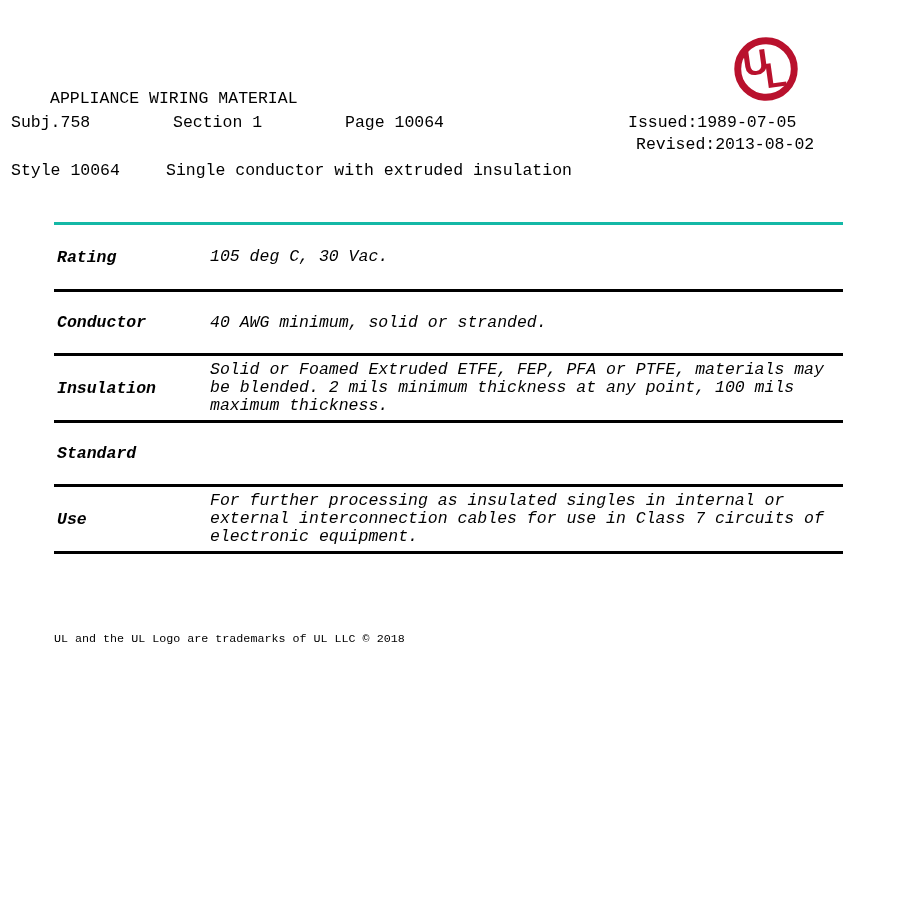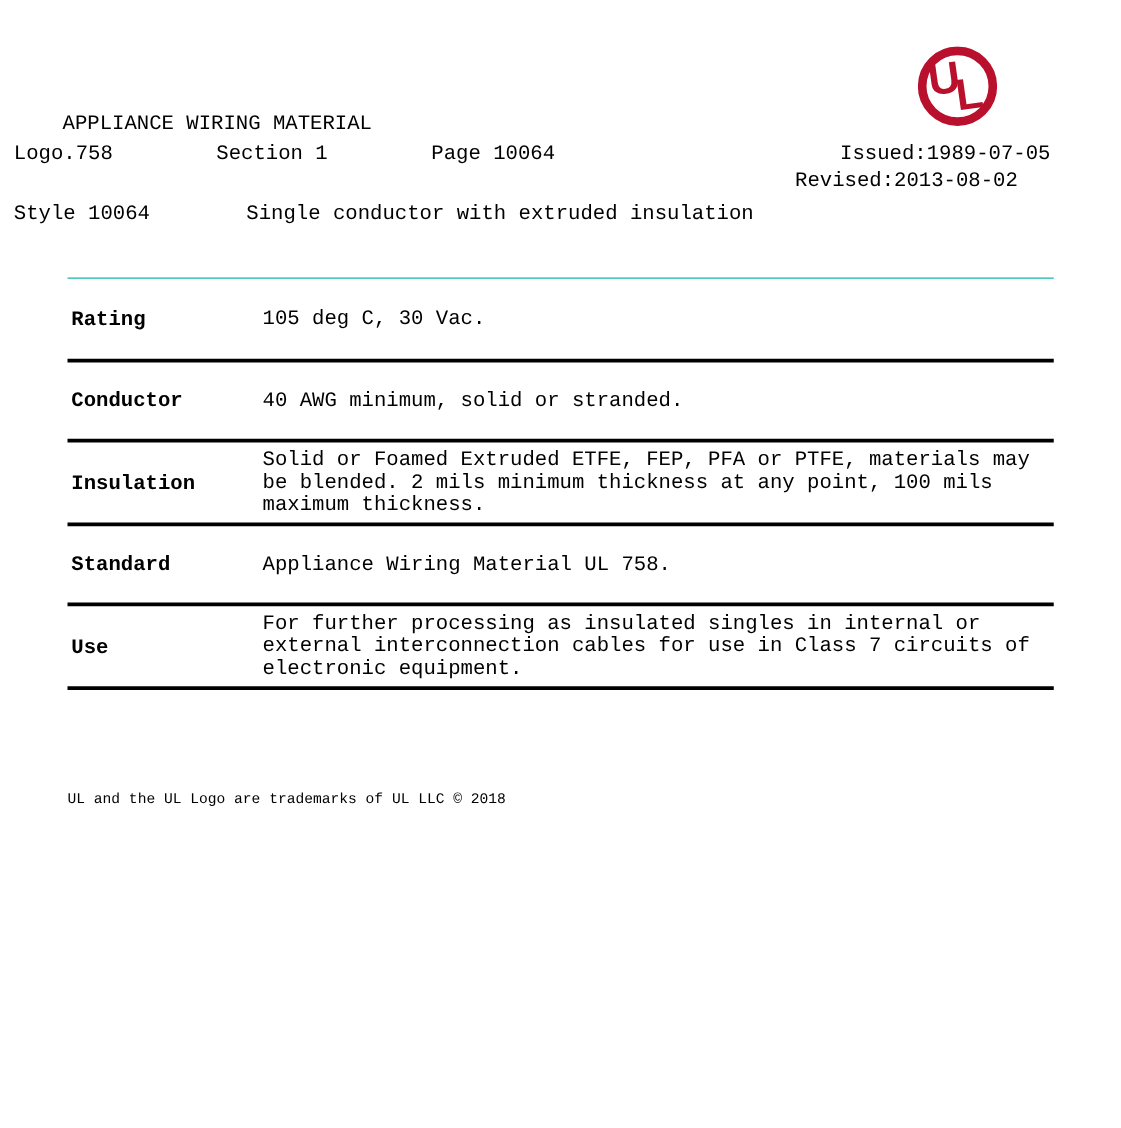--- a/index.html
+++ b/index.html
@@ -14,36 +14,37 @@
     color: #000000;
     overflow: hidden;
   }
   .abs { position: absolute; white-space: pre; }
 
   
   .doc-title      { left: 2px;  top: 89px; margin-left: 48px;  }
   .hdr-subject    { left: 11px;  top: 113px; }
   .hdr-section    { left: 173px; top: 113px; }
   .hdr-page       { left: 345px; top: 113px; }
-  .hdr-issued     { left: 628px; top: 113px; margin-left: 44px; }
+  .hdr-issued     { left: 628px; top: 113px; }
   .hdr-revised    { left: 636px; top: 135px; }
   .hdr-style      { left: 11px;  top: 161px; }
-  .hdr-style-desc { left: 166px; top: 161px; margin-left: 31px; }
+  .hdr-style-desc { left: 166px; top: 161px; }
 
   
   .logo { position: absolute; left: 734px; top: 37px; width: 64px; height: 64px; }
 
   
   .doc-table {
     position: absolute;
     left: 54px;
     top: 222px;
     width: 789px;
-    border-top: 1px solid #14b8a6;
+    border-top: 3px solid #14b8a6;
     border-bottom: 3px solid #000;
+    font-style: italic;
   }
   .doc-row { display: flex; align-items: center; min-height: 64px; }
   .doc-row + .doc-row { border-top: 3px solid #000; }
   .row-label {
     width: 156px;
     padding-left: 3px;
     font-weight: bold;
     flex-shrink: 0;
     white-space: pre;
   }
@@ -74,21 +75,21 @@
       <circle cx="30" cy="30" r="26.5" fill="none" stroke-width="6.5" stroke="#B9112D"></circle>
       <g transform="rotate(-8 30 30)" font-family="Liberation Sans, sans-serif" font-weight="bold" font-size="33" text-anchor="middle" fill="#B9112D">
         <text x="21" y="34">U</text>
         <text x="38" y="48">L</text>
       </g>
     </svg>
   </div>
 
   <div class="abs doc-title">APPLIANCE WIRING MATERIAL</div>
 
-  <div class="abs hdr-subject">Logo.758</div>
+  <div class="abs hdr-subject">Subj.758</div>
   <div class="abs hdr-section">Section 1</div>
   <div class="abs hdr-page">Page 10064</div>
   <div class="abs hdr-issued">Issued:1989-07-05</div>
   <div class="abs hdr-revised">Revised:2013-08-02</div>
 
   <div class="abs hdr-style">Style 10064</div>
   <div class="abs hdr-style-desc">Single conductor with extruded insulation</div>
 
   <div class="doc-table">
 
@@ -104,21 +105,20 @@
 
     <div class="doc-row">
       <div class="row-label">Insulation</div>
       <div class="row-value">Solid or Foamed Extruded ETFE, FEP, PFA or PTFE, materials may
 be blended. 2 mils minimum thickness at any point, 100 mils
 maximum thickness.</div>
     </div>
 
     <div class="doc-row">
       <div class="row-label">Standard</div>
-      <div class="row-value">Appliance Wiring Material UL 758.</div>
     </div>
 
 
     <div class="doc-row">
       <div class="row-label">Use</div>
       <div class="row-value">For further processing as insulated singles in internal or
 external interconnection cables for use in Class 7 circuits of
 electronic equipment.</div>
     </div>
 

